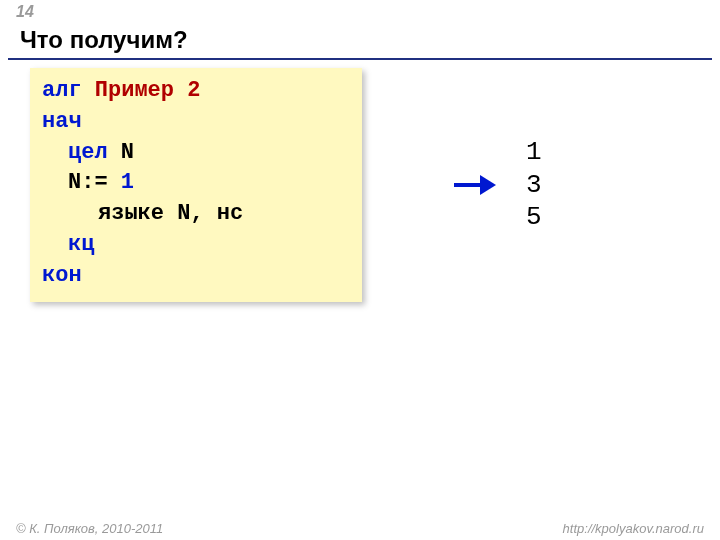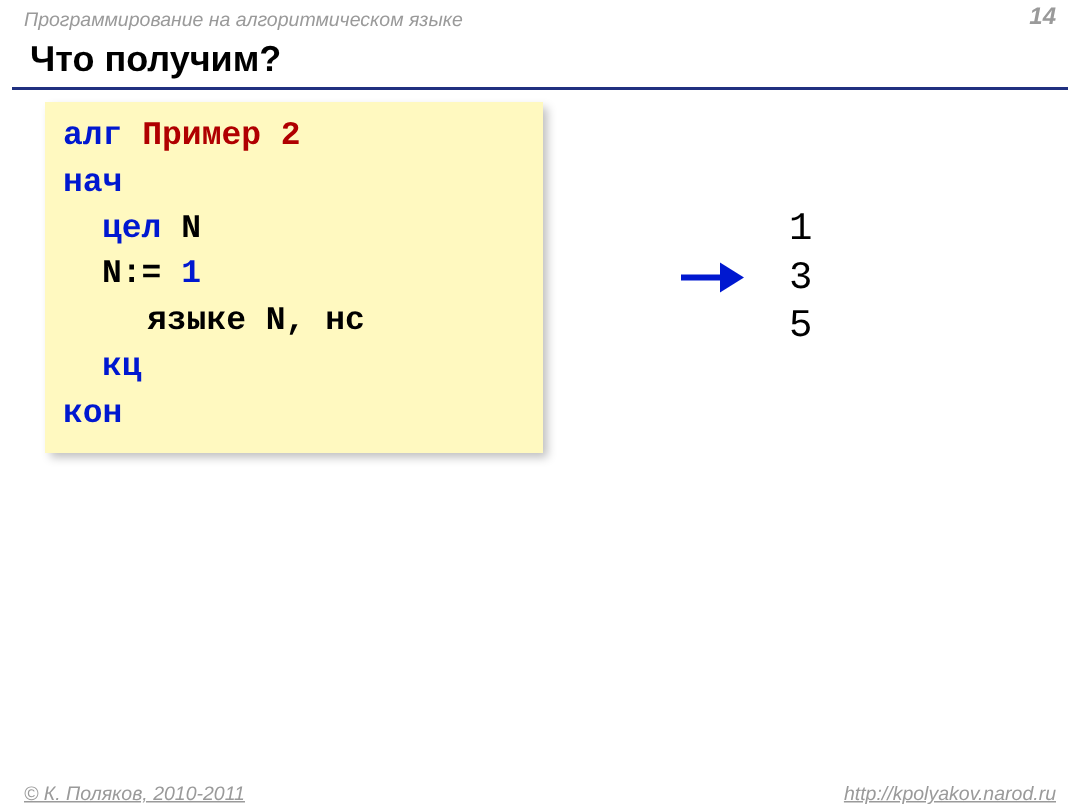--- a/index.html
+++ b/index.html
@@ -73,28 +73,26 @@
   .footer {
     position: absolute;
     bottom: 4px;
     left: 0; right: 0;
     padding: 0 16px;
     display: flex;
     justify-content: space-between;
     color: #9a9a9a;
     font-style: italic;
     font-size: 13px;
-    text-decoration: underline;
   }
 </style>
 </head>
 <body>
 
 <div class="topbar">
-  <span>Программирование на алгоритмическом языке</span>
   <span class="pagenum">14</span>
 </div>
 
 <div class="title">Что получим?</div>
 <div class="hr"></div>
 
 <div class="content">
 
   <div class="codebox">
     <div>

